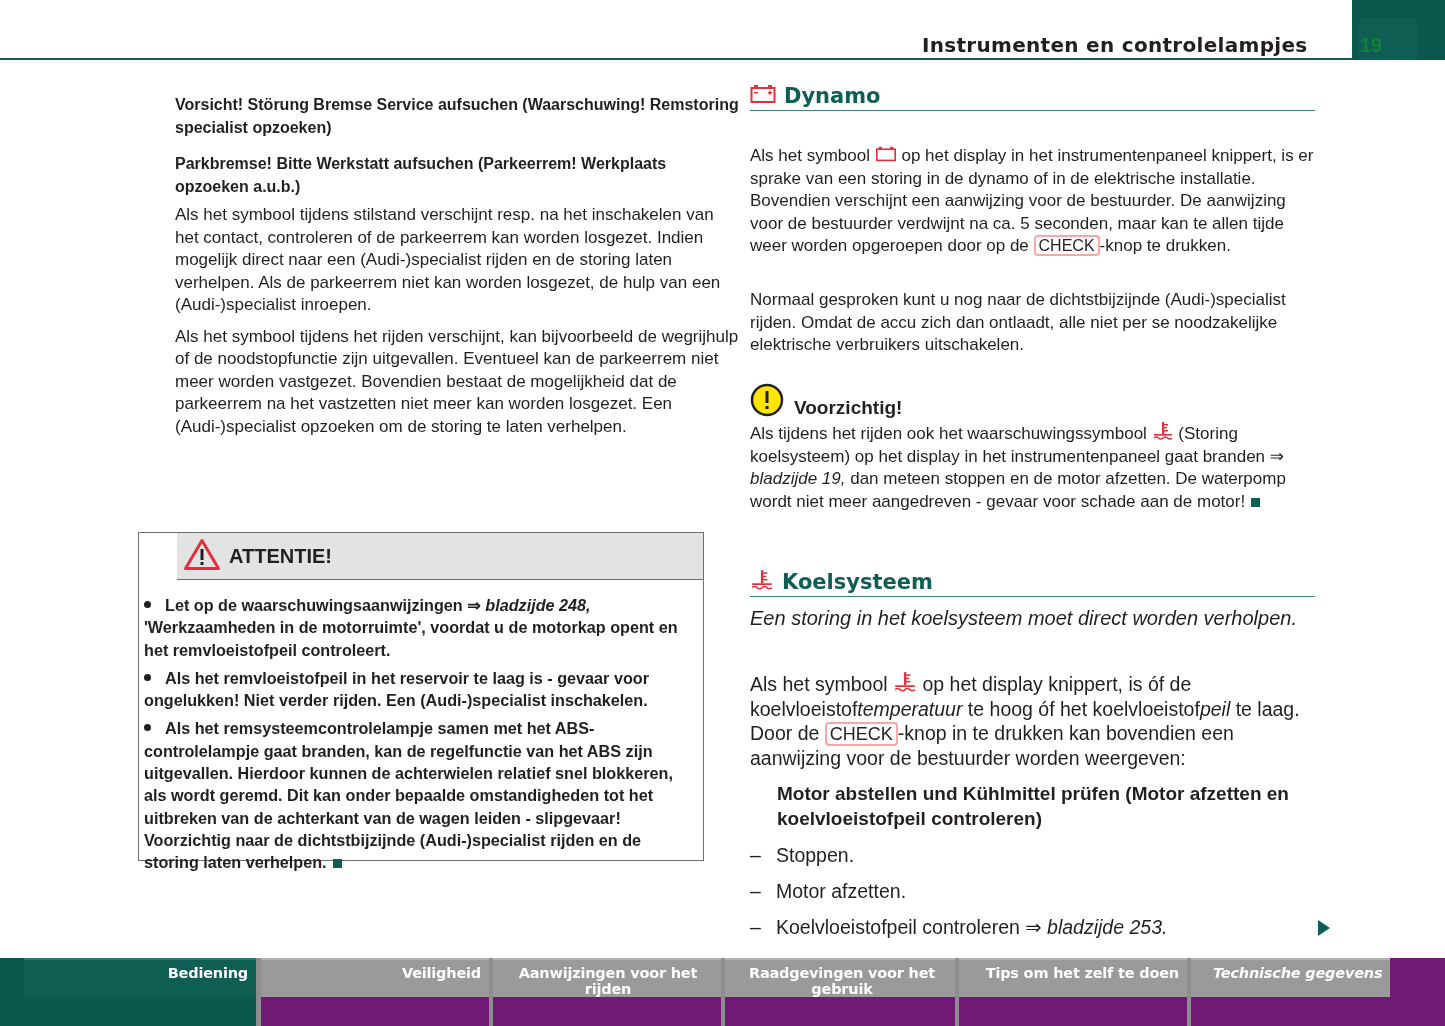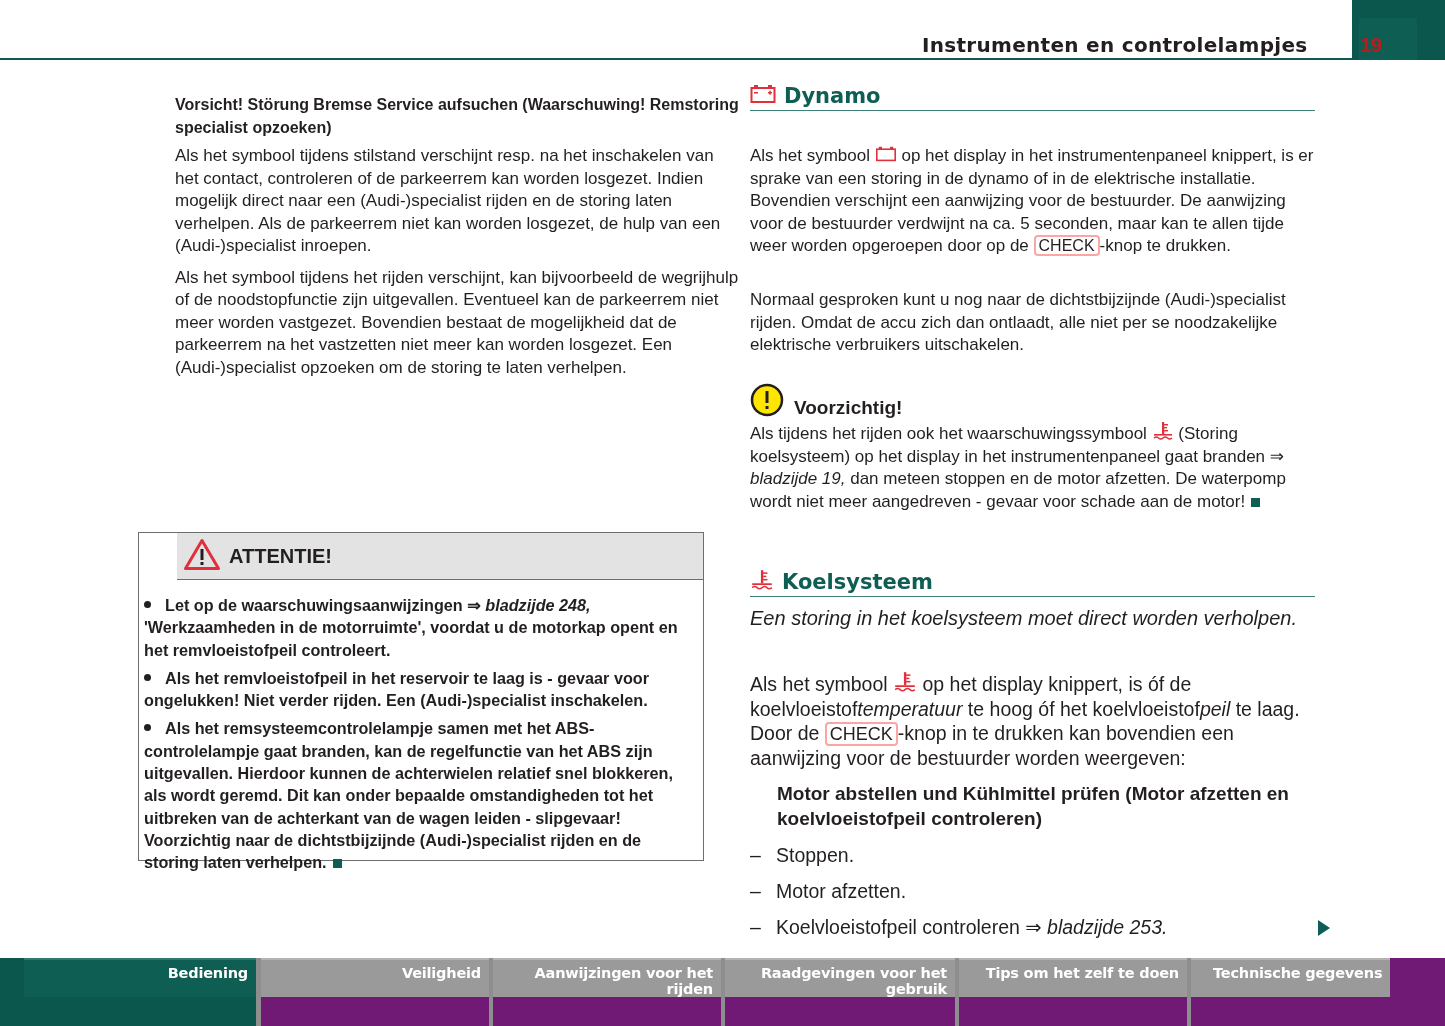--- a/index.html
+++ b/index.html
@@ -4,21 +4,21 @@
 <style>
   * { margin: 0; padding: 0; box-sizing: border-box; }
   html, body { width: 1445px; height: 1026px; background: #ffffff; overflow: hidden; }
   body { position: relative; font-family: "Liberation Sans", sans-serif; color: #231f20; }
 
   
   .hdr-rule { position: absolute; left: 0; top: 58px; width: 1353px; height: 2px; background: #0f5a50; }
   .hdr-title { position: absolute; left: 922px; top: 33px; font-size: 20px; font-weight: bold; color: #231f20; letter-spacing: 0.3px; font-family: "DejaVu Sans", sans-serif; }
   .hdr-tab { position: absolute; left: 1352px; top: 0; width: 93px; height: 60px; background: #0b574e; }
   .hdr-tab-inner { position: absolute; left: 1359px; top: 18px; width: 58px; height: 42px; background: #0e5e54; }
-  .hdr-page { position: absolute; left: 1360px; top: 34px; font-size: 20px; font-weight: bold; color: #b91c1c; }
+  .hdr-page { position: absolute; left: 1360px; top: 34px; font-size: 20px; font-weight: bold; color: #15803d; }
 
   
   .col-left { position: absolute; left: 139px; top: 94px; width: 566px; margin-left: 36px; }
   .bold-head { font-weight: bold; font-size: 16px; line-height: 22.5px; color: #231f20; }
   .body-txt { font-size: 17px; line-height: 22.5px; color: #231f20; }
   .mt6 { margin-top: 6px; }
   .mt14 { margin-top: 14px; }
   .mt9 { margin-top: 9px; }
 
   .warn-tri { display: inline-block; vertical-align: -3px; }
@@ -42,35 +42,36 @@
   .step { position: absolute; left: 750px; font-size: 19.5px; line-height: 24px; color: #231f20; }
   .step .dash { display: inline-block; width: 26px; }
   .next-arrow { position: absolute; left: 1318px; top: 920px; width: 0; height: 0; border-top: 8px solid transparent; border-bottom: 8px solid transparent; border-left: 12px solid #0e5e54; }
 
   
   .footer { position: absolute; left: 0; top: 958px; width: 1445px; height: 68px; background: #8e8e8e; }
   .nav-tab { position: absolute; top: 958px; height: 68px; background: #701a75; }
   .nav-tab .top { position: absolute; left: 0; top: 0; right: 0; height: 39px; background: #9a9a9a; border-top: 2px solid #b3b3b3; }
   .nav-tab.active { background: #0b574e; }
   .nav-tab.active .top { background: #0e5e54; border-top: 2px solid #2f7a70; }
-  .nav-label { position: absolute; right: 8px; top: 7px; text-align: right; font-family: "DejaVu Sans", sans-serif; font-weight: bold; font-size: 14.5px; line-height: 16px; color: #ffffff; letter-spacing: -0.2px; }
-  .nav-tab.left-label .nav-label { left: 16px; right: auto; text-align: left; }
+  .nav-label { position: absolute; right: 8px; top: 7px; text-align: center; font-family: "DejaVu Sans", sans-serif; font-weight: bold; font-size: 14.5px; line-height: 16px; color: #ffffff; letter-spacing: -0.2px; }
+  .nav-tab.left-label .nav-label { left: 16px; right: auto; text-align: left; font-style: italic; }
 </style>
 </head>
 <body>
 
 <div class="hdr-rule"></div>
 <div class="hdr-title">Instrumenten en controlelampjes</div>
 <div class="hdr-tab"></div>
 <div class="hdr-tab-inner"></div>
 <div class="hdr-page">19</div>
 
 <div class="col-left">
   <div class="bold-head">Vorsicht! Störung Bremse Service aufsuchen (Waarschuwing! Remstoring specialist opzoeken)</div>
 
+  <div class="bold-head mt14">Parkbremse! Bitte Werkstatt aufsuchen (Parkeerrem! Werkplaats opzoeken a.u.b.)</div>
   <div class="body-txt mt6">Als het symbool tijdens stilstand verschijnt resp. na het inschakelen van het contact, controleren of de parkeerrem kan worden losgezet. Indien mogelijk direct naar een (Audi-)specialist rijden en de storing laten verhelpen. Als de parkeerrem niet kan worden losgezet, de hulp van een (Audi-)specialist inroepen.</div>
   <div class="body-txt mt9">Als het symbool tijdens het rijden verschijnt, kan bijvoorbeeld de wegrijhulp of de noodstopfunctie zijn uitgevallen. Eventueel kan de parkeerrem niet meer worden vastgezet. Bovendien bestaat de mogelijkheid dat de parkeerrem na het vastzetten niet meer kan worden losgezet. Een (Audi-)specialist opzoeken om de storing te laten verhelpen.</div>
 </div>
 
 <div class="att-box">
   <div class="att-head">
     <span><svg width="38" height="33" viewBox="0 0 38 33">
           <path d="M19 2.5 L35.5 30.5 L2.5 30.5 Z" fill="none" stroke="#e0303c" stroke-width="3" stroke-linejoin="round"></path>
           <rect x="17.5" y="11" width="3" height="11" fill="#231f20"></rect>
           <rect x="17.5" y="24" width="3" height="3" fill="#231f20"></rect>

